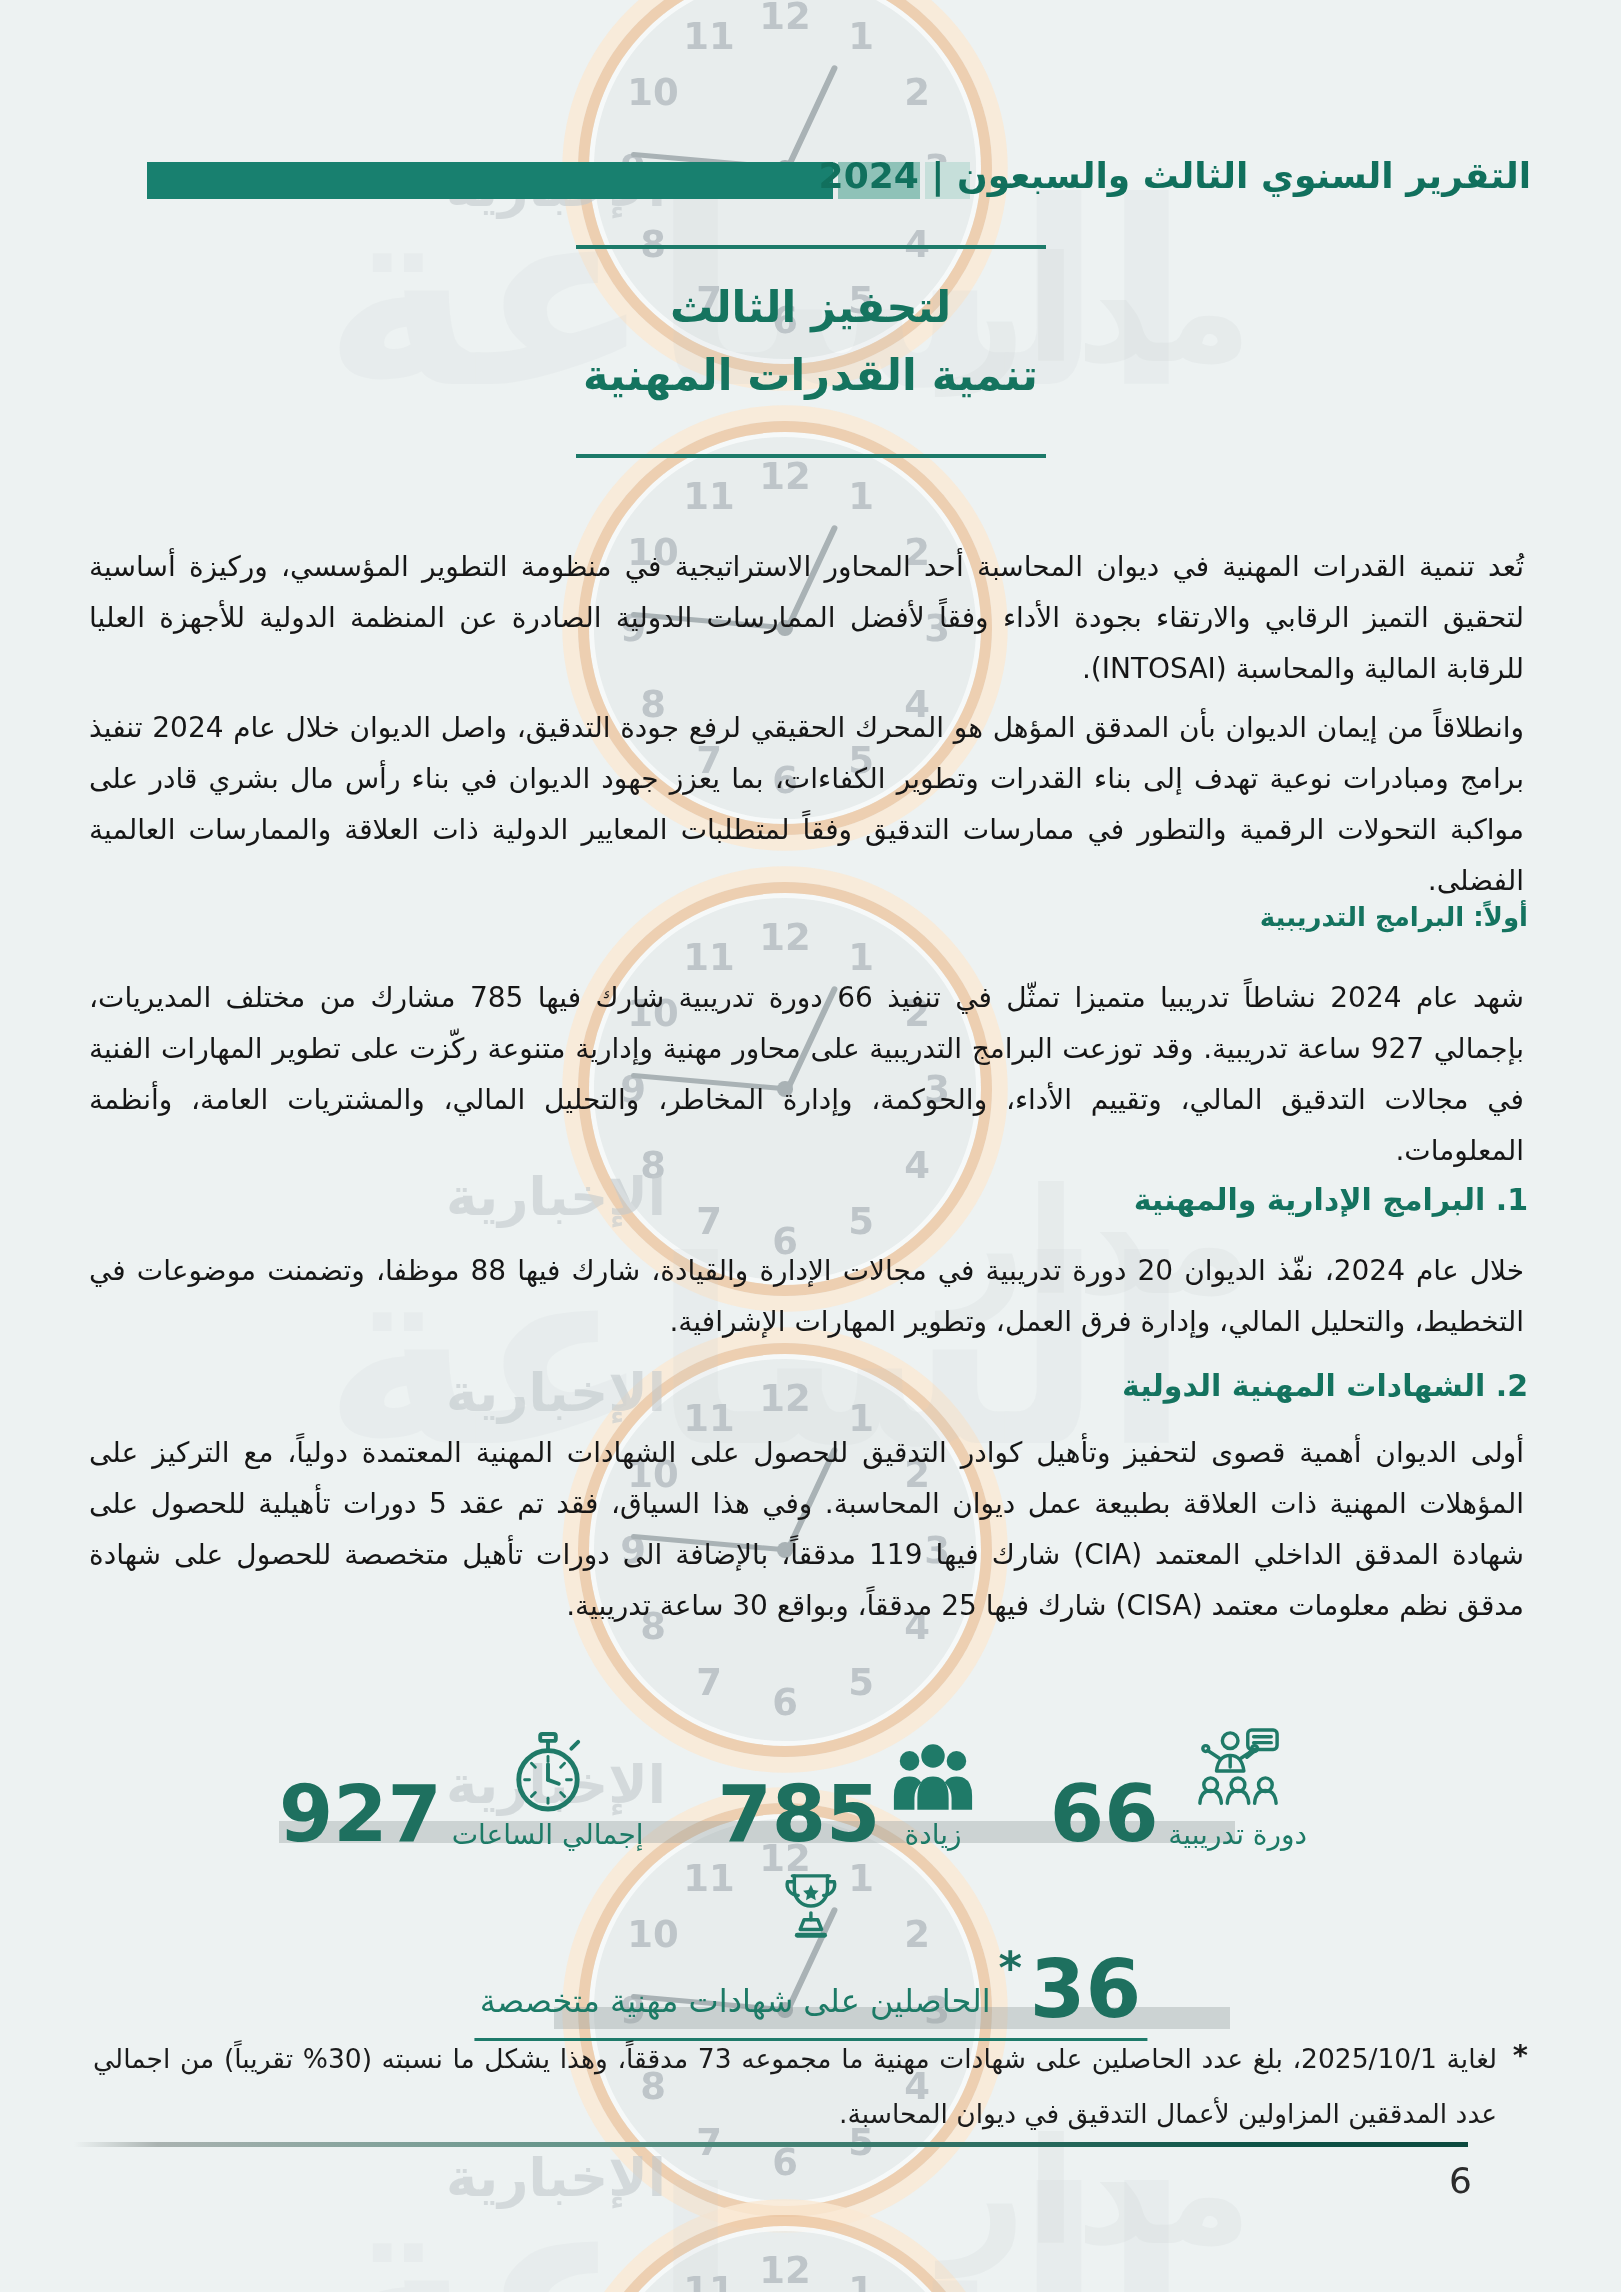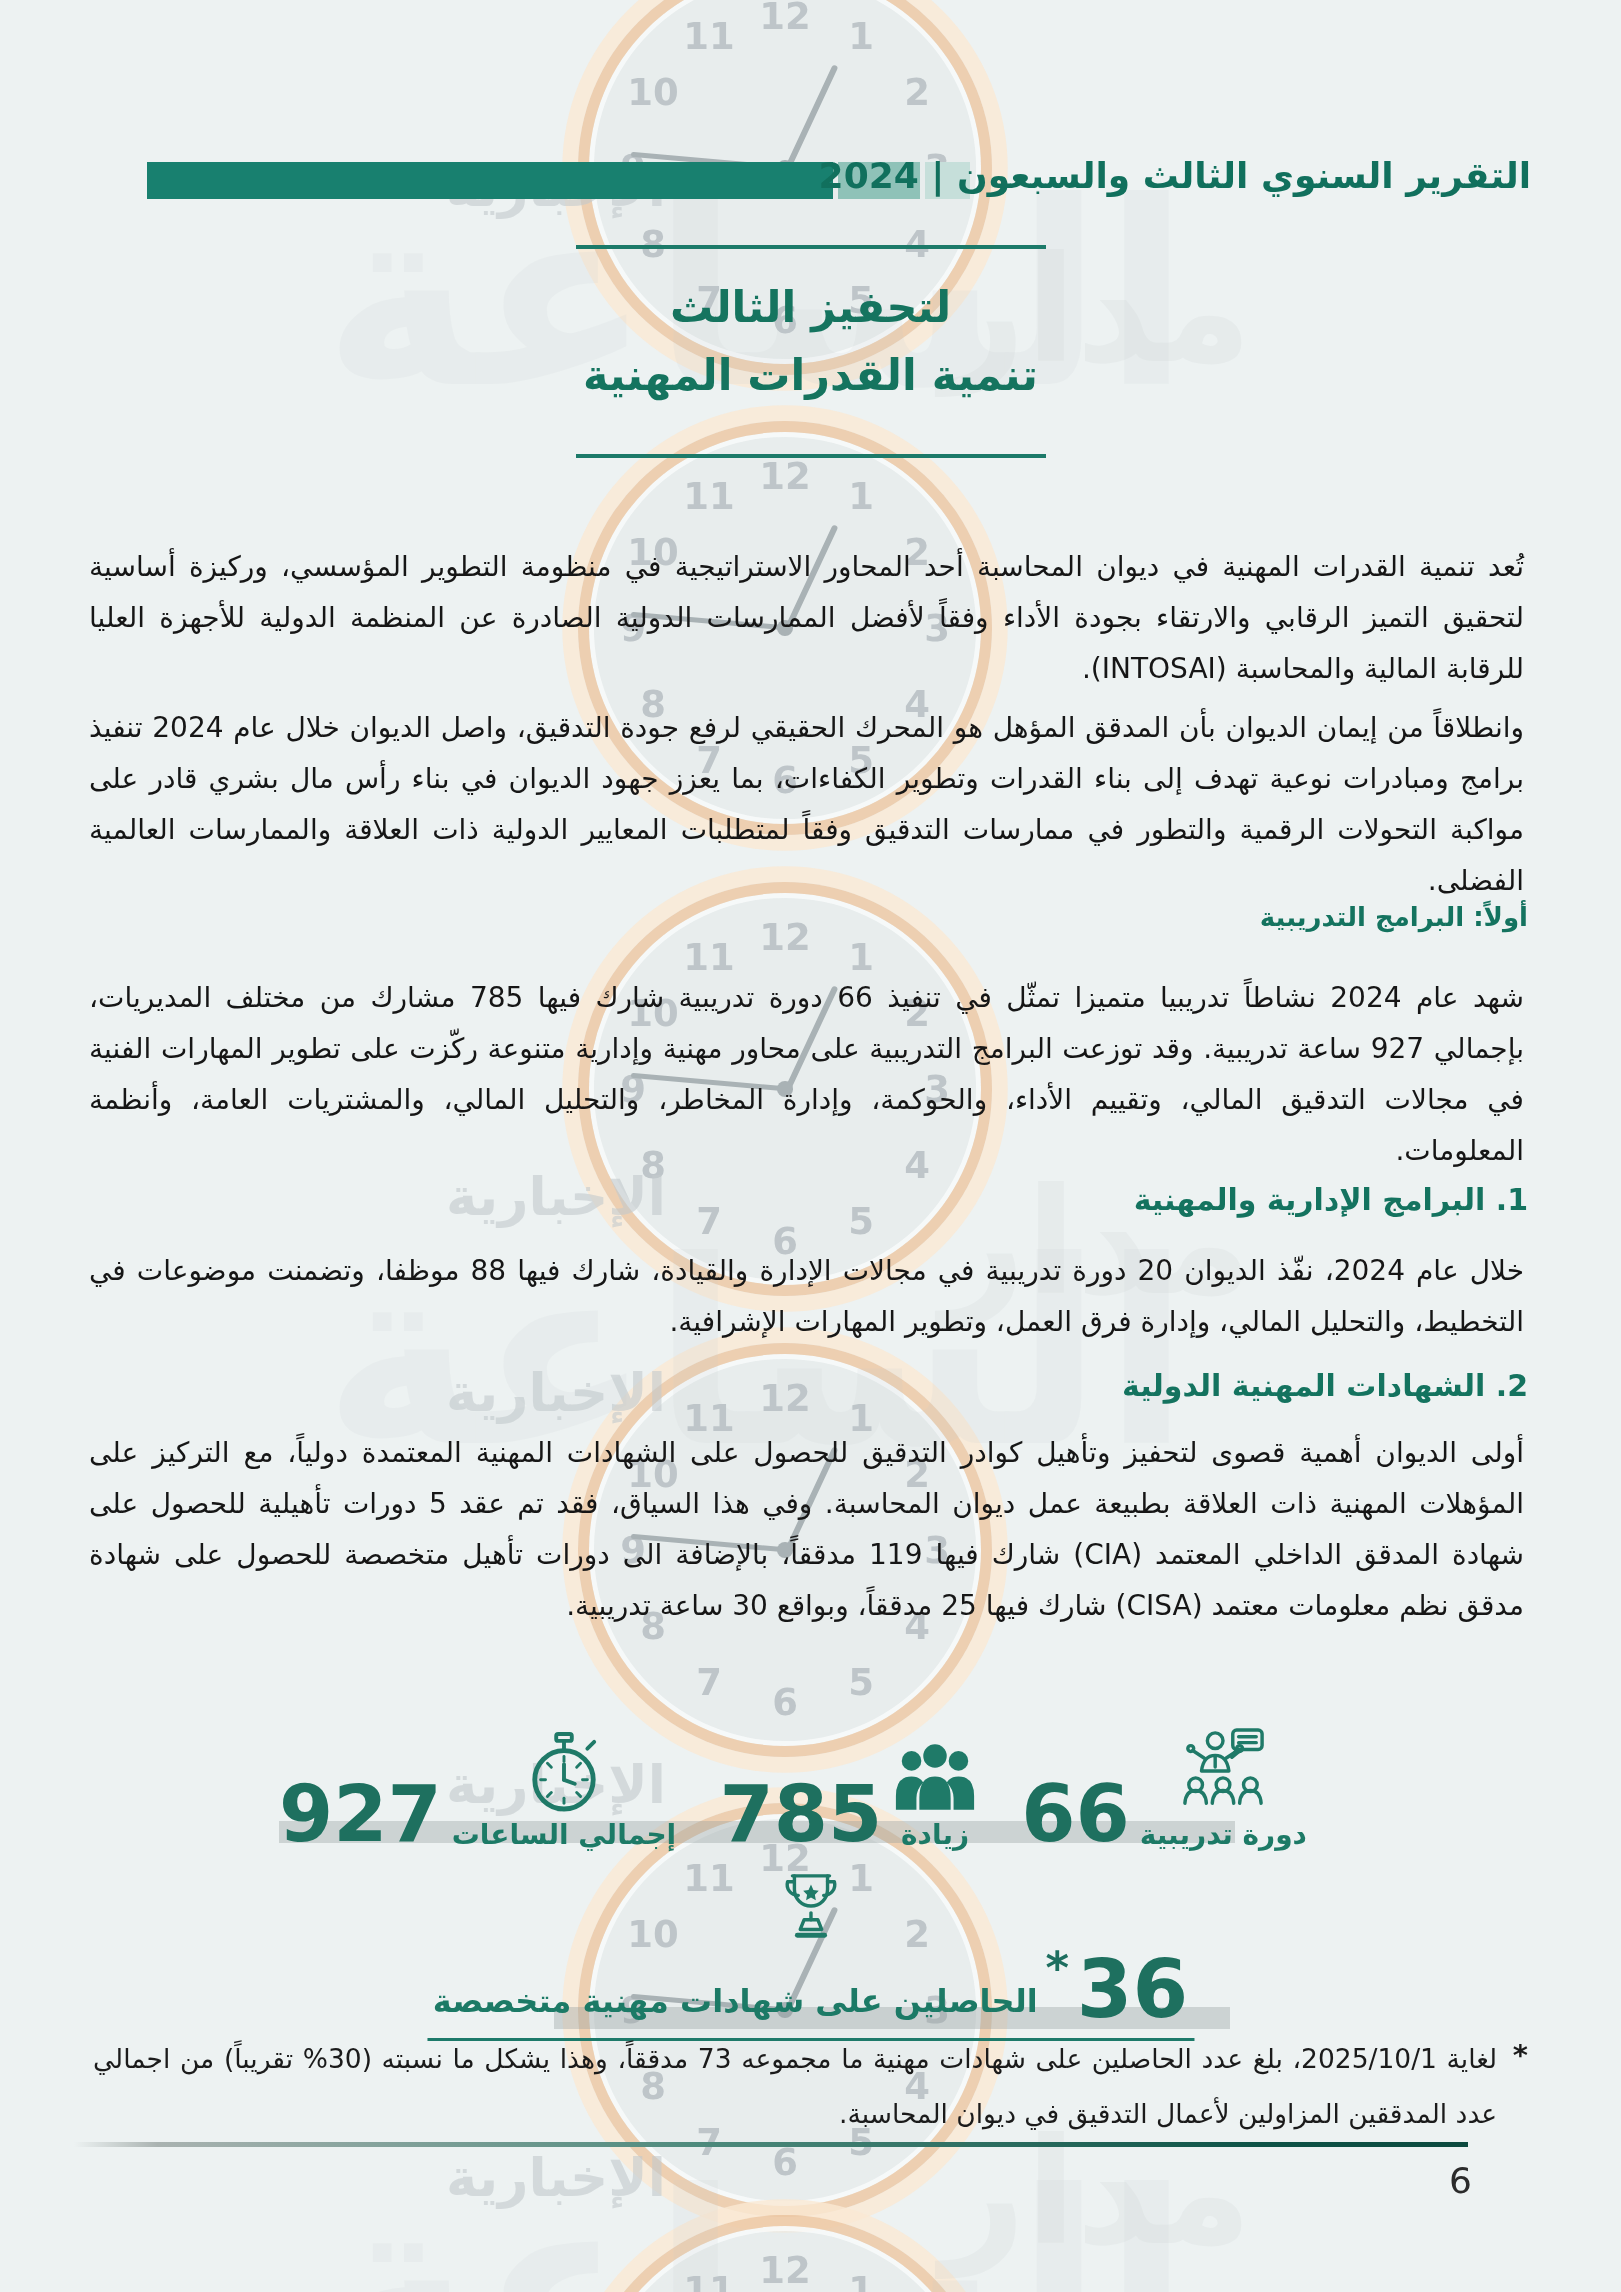--- a/index.html
+++ b/index.html
@@ -44,21 +44,21 @@
   .para{position:absolute;right:93px;width:1435px;font-size:28px;line-height:51px;
     text-align:justify;color:#161616;z-index:1;margin:4px;}
   .h2{position:absolute;right:93px;margin:0;font-size:26px;font-weight:bold;color:#14735f;z-index:1;}
   .h3{position:absolute;right:93px;margin:0;font-size:30px;font-weight:bold;color:#14735f;z-index:1;}
 
   
   .stats{position:absolute;top:1728px;right:314px;left:279px;display:flex;justify-content:space-between;z-index:1;}
   .stat{display:flex;direction:ltr;align-items:flex-end;gap:9.8px;}
   .stat-number{font-size:78px;font-weight:bold;color:#1e705f;line-height:.95;}
   .stat-meta{display:flex;flex-direction:column;align-items:center;gap:3.9px;}
-  .stat-label{font-size:28px;font-weight:bold;color:#1c7a66;white-space:nowrap;}
+  .stat-label{font-size:28px;font-weight:normal;color:#1c7a66;white-space:nowrap;}
   .stat-icon svg{display:block;}
 
   .stat73{position:absolute;top:1870px;left:50%;transform:translateX(-50%);text-align:center;z-index:1;}
   .stat73 .stat-icon{display:flex;justify-content:center;margin-bottom:5.9px;}
   .row73{display:inline-flex;direction:rtl;align-items:flex-end;gap:7.8px;
     border-bottom:3.9px solid #1d7a6a;padding:0 5.9px 9.8px 5.9px;}
   .row73 .stat-number{font-size:80px;}
   .row73 .fn-star{align-self:flex-start;font-size:45px;font-weight:bold;color:#1d6e5f;line-height:.6;margin-top:2px;}
   .row73 .stat-label{font-size:32px;padding-bottom:7.8px;}
 

